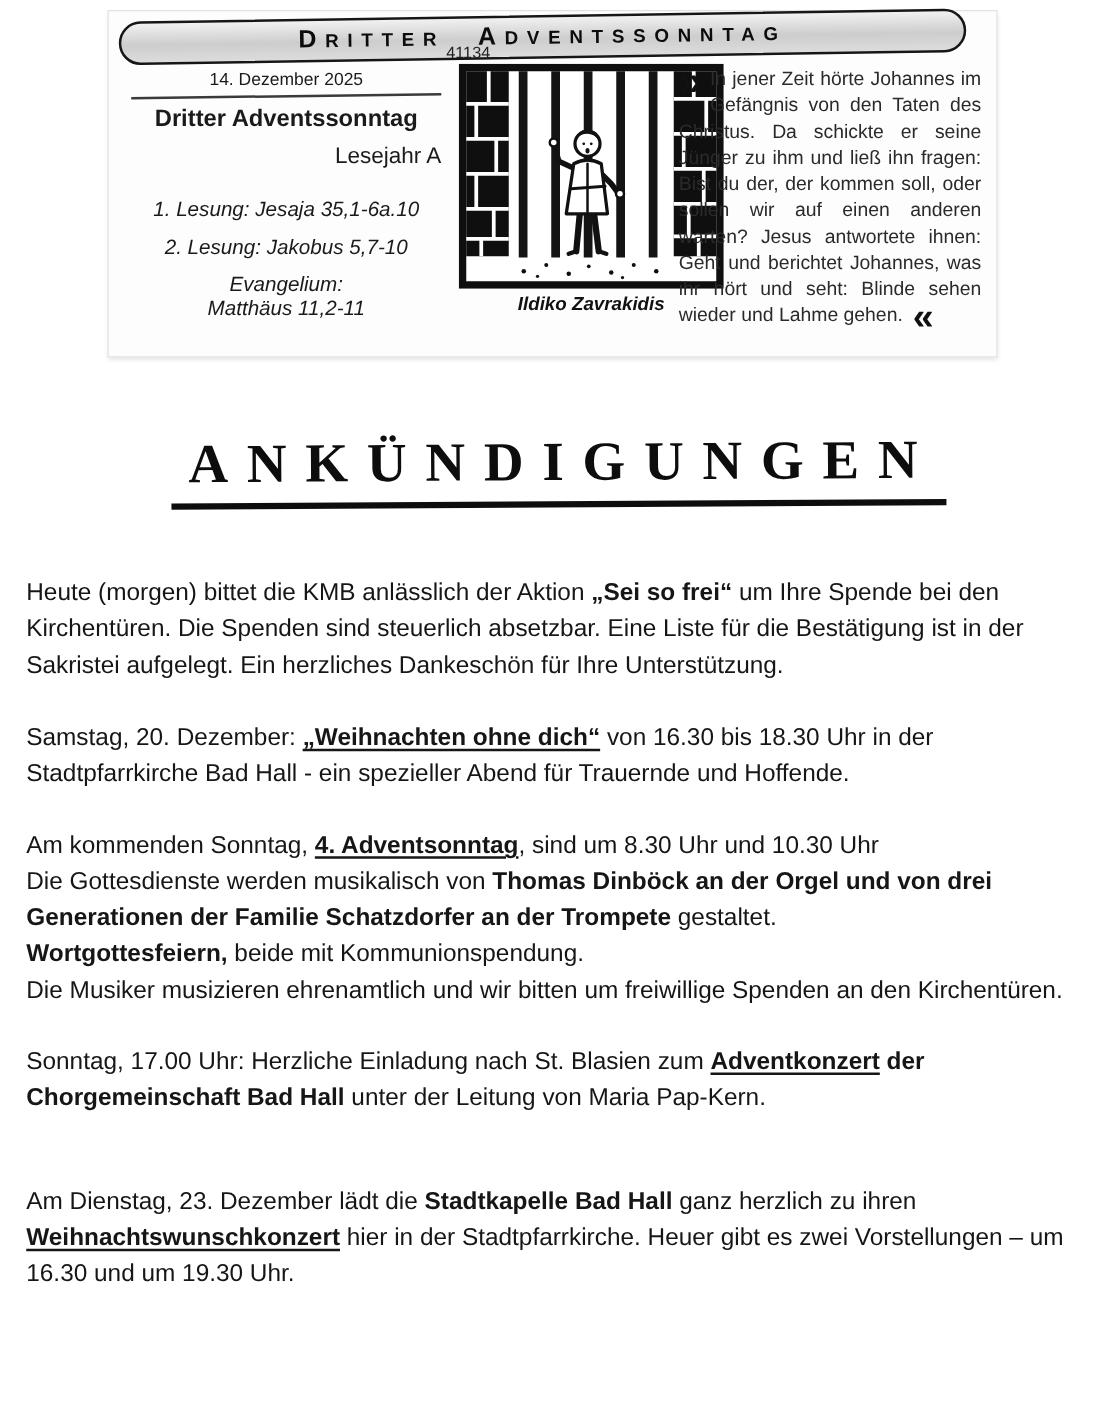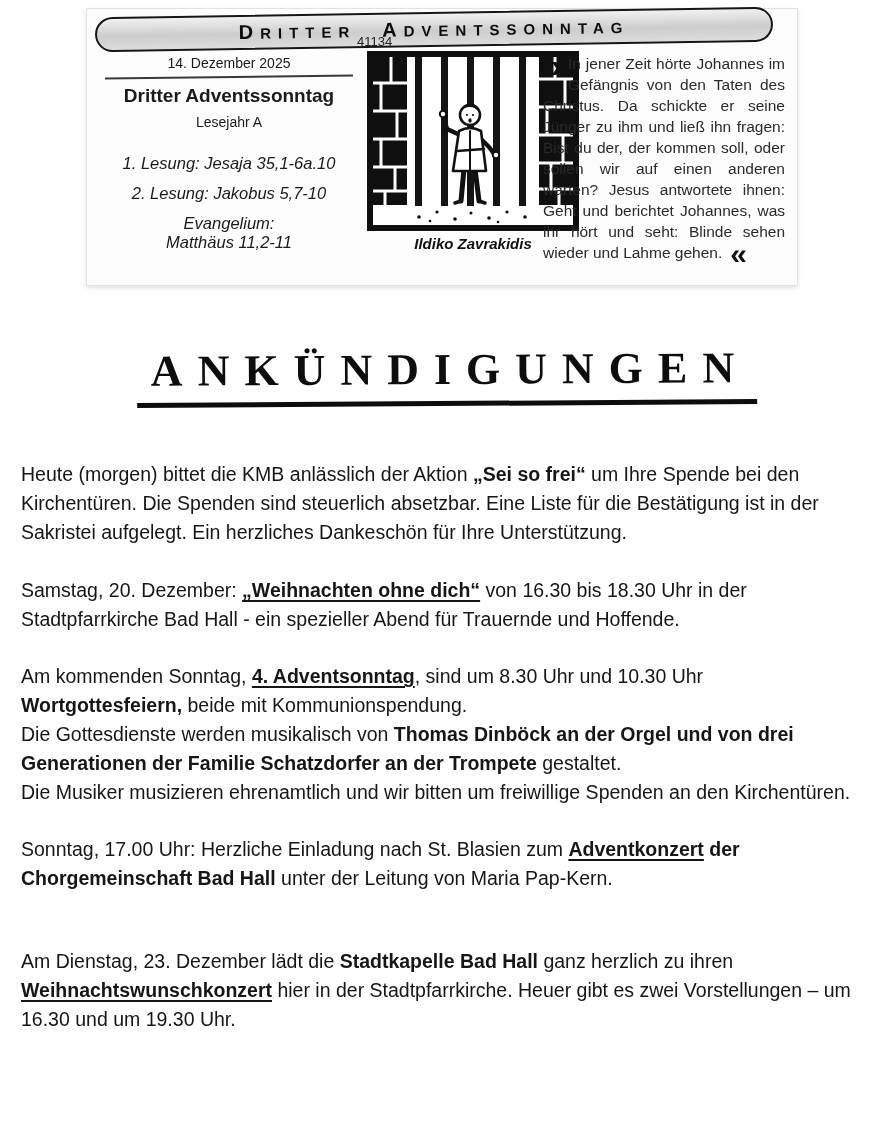--- a/index.html
+++ b/index.html
@@ -25,21 +25,21 @@
   .banner-word {
     display:inline-block; font-weight:bold; font-size:15px; letter-spacing:7px;
     text-transform:uppercase; color:#0c0c0c; white-space:nowrap;
   }
   .banner-word::first-letter { font-size:20px; }
 
   .info { position:absolute; left:18px; top:46px; width:248px; text-align:center; }
   .info-date { font-size:14px; padding-bottom:5px; }
   .date-rule { height:0; border-top:2px solid #3a3a3a; margin:0 0 7px 0; transform:rotate(-0.7deg); }
   .info-title { font-size:19px; font-weight:bold; }
-  .info-year { font-size:14px; margin-top:7px; }
+  .info-year { font-size:18px; margin-top:7px;text-align:right; }
   .reading { font-style:italic; font-size:16.5px; }
   .reading1 { margin-top:24px;font-style:italic; }
   .reading2 { margin-top:11px; }
   .gospel-label { margin-top:11px; }
 
   .figbox { position:absolute; left:268px; top:25px; width:230px; }
   .fig-number { font-size:13px; color:#222; margin-left:2px; }
   .fig-frame { display:block; margin-left:12px; margin-top:2px; }
   .fig-caption {
     margin-left:12px; width:212px; text-align:center;
@@ -171,22 +171,22 @@
     <div class="title-wrap">
       <h1 class="page-title">ANKÜNDIGUNGEN</h1>
     </div>
 
     <p class="para p1"><span>Heute (morgen) bittet die KMB anlässlich der Aktion </span><span class="b">„Sei so frei“</span><span> um Ihre Spende bei den Kirchentüren. Die Spenden sind steuerlich absetzbar. Eine Liste für die Bestätigung ist in der Sakristei aufgelegt. Ein herzliches Dankeschön für Ihre Unterstützung.</span></p>
 
     <p class="para p2"><span>Samstag, 20. Dezember: </span><span class="b u">„Weihnachten ohne dich“</span><span> von 16.30 bis 18.30 Uhr in der Stadtpfarrkirche Bad Hall - ein spezieller Abend für Trauernde und Hoffende.</span></p>
 
     <div class="para p3">
       <div><span>Am kommenden Sonntag, </span><span class="b u">4. Adventsonntag</span><span>, sind um 8.30 Uhr und 10.30 Uhr</span></div>
+      <div><span>Die Gottesdienste werden musikalisch von </span><span class="b">Thomas Dinböck an der Orgel und von drei Generationen der Familie Schatzdorfer an der Trompete</span><span> gestaltet.</span></div>
       <div><span class="b">Wortgottesfeiern,</span><span> beide mit Kommunionspendung.</span></div>
-      <div><span>Die Gottesdienste werden musikalisch von </span><span class="b">Thomas Dinböck an der Orgel und von drei Generationen der Familie Schatzdorfer an der Trompete</span><span> gestaltet.</span></div>
       <div><span>Die Musiker musizieren ehrenamtlich und wir bitten um freiwillige Spenden an den Kirchentüren.</span></div>
     </div>
 
     <p class="para p4"><span>Sonntag, 17.00 Uhr: Herzliche Einladung nach St. Blasien zum </span><span class="b u">Adventkonzert</span><span class="b"> der Chorgemeinschaft Bad Hall</span><span> unter der Leitung von Maria Pap-Kern.</span></p>
 
     <div class="preview">
       <p class="para preview-body"><span>Am Dienstag, 23. Dezember lädt die </span><span class="b">Stadtkapelle Bad Hall</span><span> ganz herzlich zu ihren </span><span class="b u">Weihnachtswunschkonzert</span><span> hier in der Stadtpfarrkirche. Heuer gibt es zwei Vorstellungen – um 16.30 und um 19.30 Uhr.</span></p>
     </div>
 
   </div>

